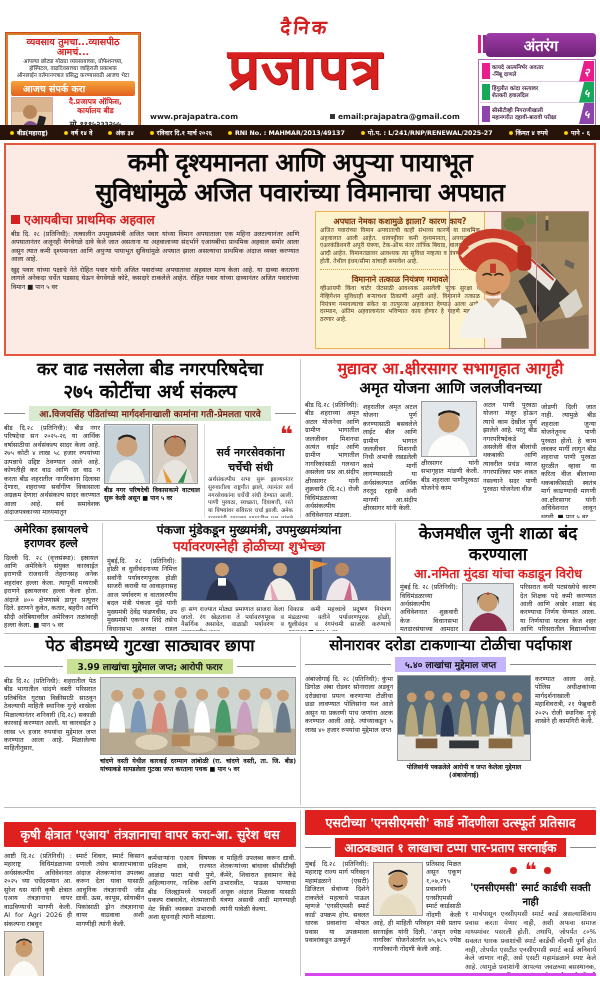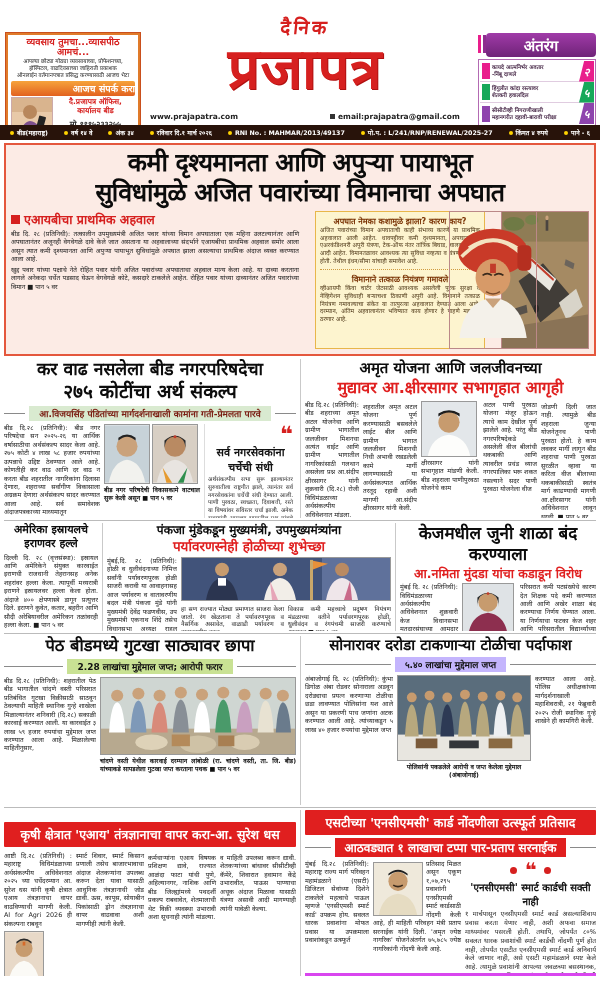--- a/index.html
+++ b/index.html
@@ -3,21 +3,21 @@
 <meta charset="utf-8">
 <style>
 *{margin:0;padding:0;box-sizing:border-box}
 html,body{background:#9a9a9a}
 .page{position:relative;width:600px;height:982px;margin:0 auto;background:#fff;overflow:hidden;font-family:"DejaVu Sans",sans-serif;color:#111}
 .abs{position:absolute}
 
 .adbox{left:6px;top:33px;width:134px;height:95px;border:2px solid #e07b2a;outline:1px solid #c94f1d;background:#fff;padding:2px 3px;overflow:hidden}
 .ad-title{color:#d6201f;font-weight:700;font-size:9.5px;text-align:center;line-height:1.1}
 .ad-line{font-size:5.6px;text-align:center;color:#222;line-height:1.25}
-.ad-cta{margin:2px 0 1px;background:linear-gradient(#f6a33b,#e2621f);color:#fff;font-weight:700;font-size:9.5px;text-align:right;border-radius:2px;padding:1px 0}
+.ad-cta{margin:2px 0 1px;background:linear-gradient(#f6a33b,#e2621f);color:#fff;font-weight:700;font-size:9.5px;text-align:left;border-radius:2px;padding:1px 12px}
 .ad-bottom{display:flex;gap:3px}
 .ad-photo{width:42px;height:40px;flex:none;border:1px solid #caa;overflow:hidden}
 .ad-addr{flex:1;text-align:center}
 .ad-a{color:#d6201f;font-weight:700;font-size:7.5px;line-height:1.25}
 .ad-ph{color:#333;font-weight:700;font-size:8px;margin-top:2px}
 .daily{left:140px;top:14px;width:330px;text-align:center;color:#d6201f;font-weight:800;font-size:19px;letter-spacing:3px;transform:skewX(-6deg)}
 .logo{left:140px;top:34px;width:330px;text-align:center;color:#d6201f;font-weight:800;font-size:56px;line-height:1.25;letter-spacing:1px;text-shadow:1px 1px 0 #b01010}
 .site{left:150px;top:112px;font-size:7.5px;font-weight:700;color:#222}
 .email{left:330px;top:112px;font-size:7.5px;font-weight:700;color:#222;display:flex;align-items:center;gap:3px}
 .email .sq{width:5px;height:5px;background:#333;display:inline-block}
@@ -273,22 +273,22 @@
         </div>
         <div class="qbox" style="flex:1">
           <div class="qmark"></div>
           <div class="q-title">सर्व नगरसेवकांना चर्चेची संधी</div>
           <div class="t" style="font-size:5.8px">अर्थसंकल्पीय सभा सुरू झाल्यानंतर सुरुवातीला राष्ट्रगीत झाले, त्यानंतर सर्व नगरसेवकांना चर्चेची संधी देण्यात आली. पाणी पुरवठा, स्वच्छता, दिवाबत्ती, रस्ते या विषयांवर सविस्तर चर्चा झाली. अनेक सदस्यांनी आपल्या भागातील प्रश्न मांडले असता त्यावर योग्य ती कार्यवाही करण्याची ग्वाही मुख्याधिकारी यांनी दिली.</div>
         </div>
       </div>
     </div>
     <div class="vr"></div>
     <div class="art" style="flex:1">
+      <div class="h-med redline" style="font-size:16px">मुद्यावर आ.क्षीरसागर सभागृहात आगृही</div>
       <div class="h-med">अमृत योजना आणि जलजीवनच्या</div>
-      <div class="h-med redline" style="font-size:16px">मुद्यावर आ.क्षीरसागर सभागृहात आगृही</div>
       <div class="cols" style="margin-top:3px">
         <div class="t" style="width:54px;flex:none">बीड दि.२८ (प्रतिनिधी): बीड शहराच्या अमृत अटल योजनेचा आणि ग्रामीण भागातील जलजीवन मिशनचा अत्यंत वाईट आणि ग्रामीण भागातील नागरिकांसाठी गलथान असलेला प्रश्न आ.संदीप क्षीरसागर यांनी शुक्रवारी (दि.२८) रोजी विधिमंडळाच्या अर्थसंकल्पीय अधिवेशनात मांडला.</div>
         <div class="t" style="width:54px;flex:none">शहरातील अमृत अटल योजना पूर्ण करण्यासाठी बसवलेले लाईट बील आणि ग्रामीण भागात जलजीवन मिशनची निधी अभावी रखडलेली कामे मार्गी लागण्यासाठी या अर्थसंकल्पात आर्थिक तरतूद रहावी अशी मागणी आ.संदीप क्षीरसागर यांनी केली.</div>
         <div style="width:58px;flex:none">
           <svg class="photo" width="56" height="56" viewBox="0 0 56 56">
             <rect width="56" height="56" fill="#e3e7ea"></rect>
               <circle cx="28" cy="21" r="11" fill="#c79b6e"></circle>
             <path d="M6 56 Q10 36 28 34 Q46 36 50 56 Z" fill="#fdfdfb"></path>
               <path d="M17 15 Q28 7 39 15 L39 12 Q28 5 17 12 Z" fill="#1d1d1d"></path>
           </svg>
@@ -353,21 +353,21 @@
         </div>
         <div class="t" style="flex:1">परिसरात कमी पटसंख्येचे कारण देत शिक्षक पदे कमी करण्यात आली आणि अखेर शाळा बंद करण्याचा निर्णय घेण्यात आला. या निर्णयाचा फटका केज शहर आणि परिसरातील विद्यार्थ्यांच्या शिक्षणाला बसत असल्याने मुंदडा यांनी सभागृहात नाराजी व्यक्त केली. विशेष म्हणजे, सरकारकडूनच या शाळेची गणना 'अमृत' शाळांमध्ये होत असताना बंदचा घाट घातला जात आहे.</div>
       </div>
     </div>
   </div>
 
   <div class="row row4 abs">
     <div class="art" style="width:292px">
       <div class="h-big" style="font-size:16.5px">पेठ बीडमध्ये गुटखा साठ्यावर छापा</div>
       <div class="subband">
-          <span class="chip chip-lime">2.28 लाखांचा मुद्देमाल जप्त; आरोपी फरार</span>
+          <span class="chip chip-lime">3.99 लाखांचा मुद्देमाल जप्त; आरोपी फरार</span>
         </div>
       <div class="cols">
         <div class="t" style="width:92px;flex:none">बीड दि.२८ (प्रतिनिधी): शहरातील पेठ बीड भागातील चांदणे वस्ती परिसरात प्रतिबंधित गुटखा विक्रीसाठी साठवून ठेवल्याची माहिती स्थानिक गुन्हे शाखेला मिळाल्यानंतर शनिवारी (दि.२८) सकाळी कारवाई करण्यात आली. या कारवाईत ३ लाख ५९ हजार रुपयांचा मुद्देमाल जप्त करण्यात आला आहे. मिळालेल्या माहितीनुसार,</div>
         <div style="flex:1">
           <svg class="photo" width="100%" height="78" viewBox="0 0 192 78" preserveAspectRatio="none">
             <rect width="192" height="78" fill="#cfd6d2"></rect>
               <rect y="52" width="192" height="26" fill="#b7a98f"></rect>
             <g fill="#caa27b">
               <circle cx="16" cy="18" r="6"></circle>
                 <circle cx="37" cy="16" r="6"></circle>

